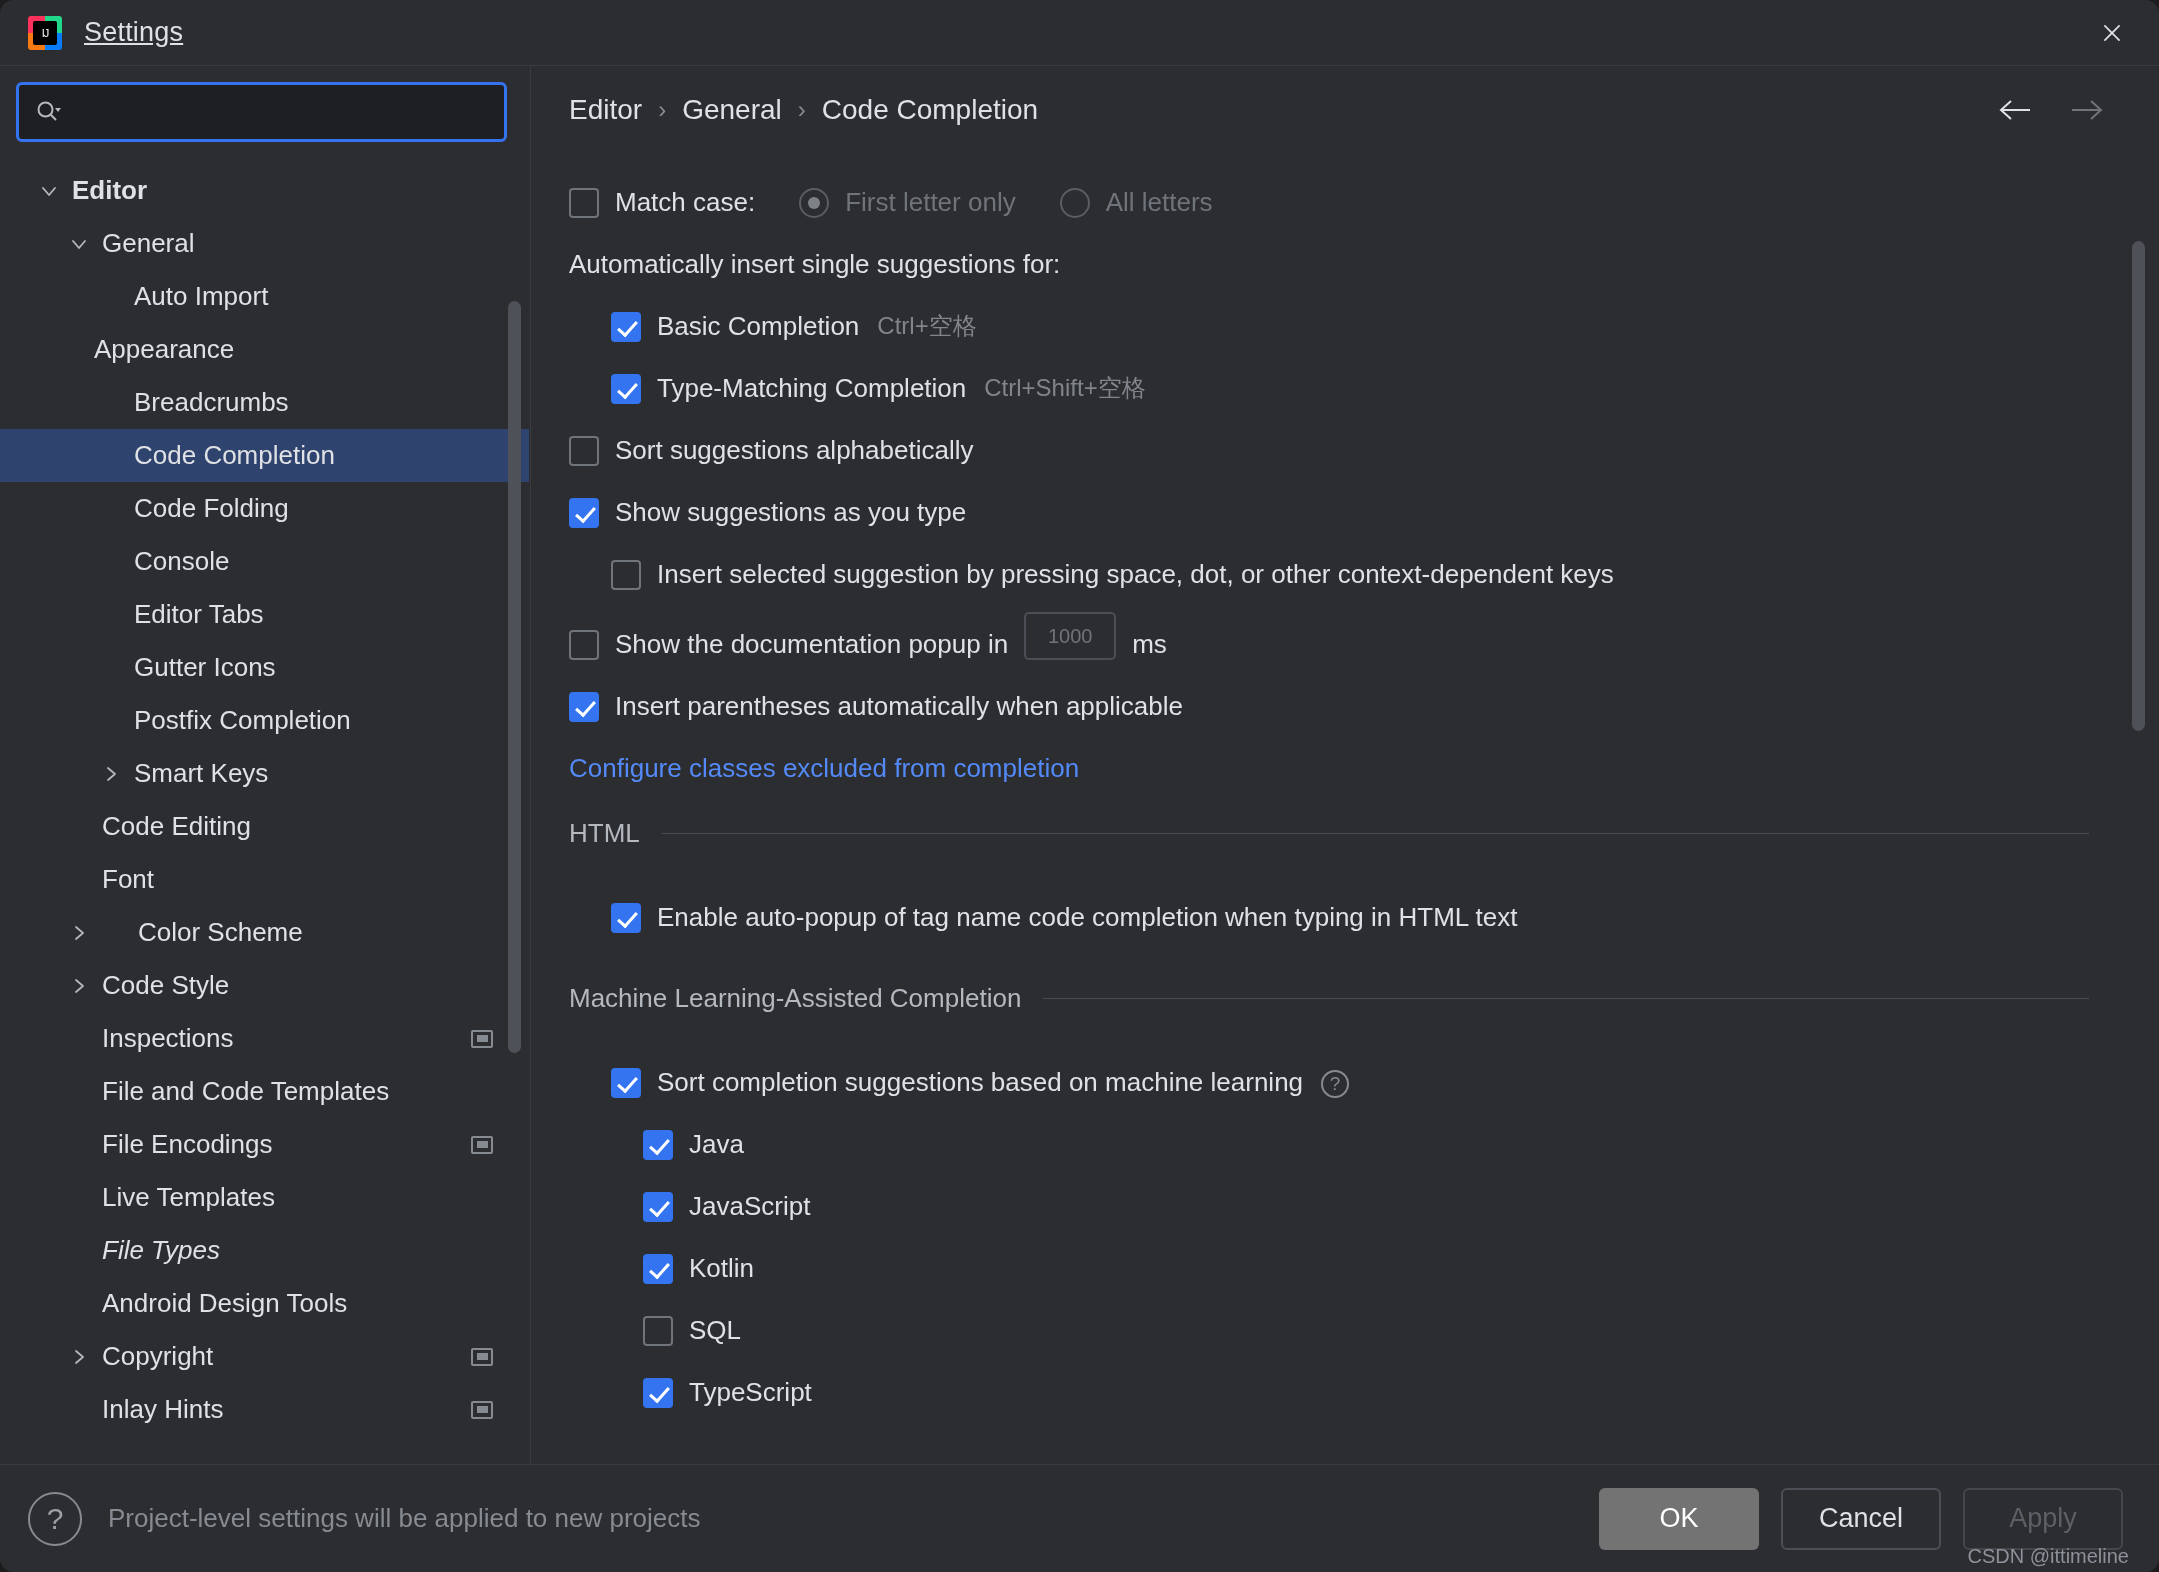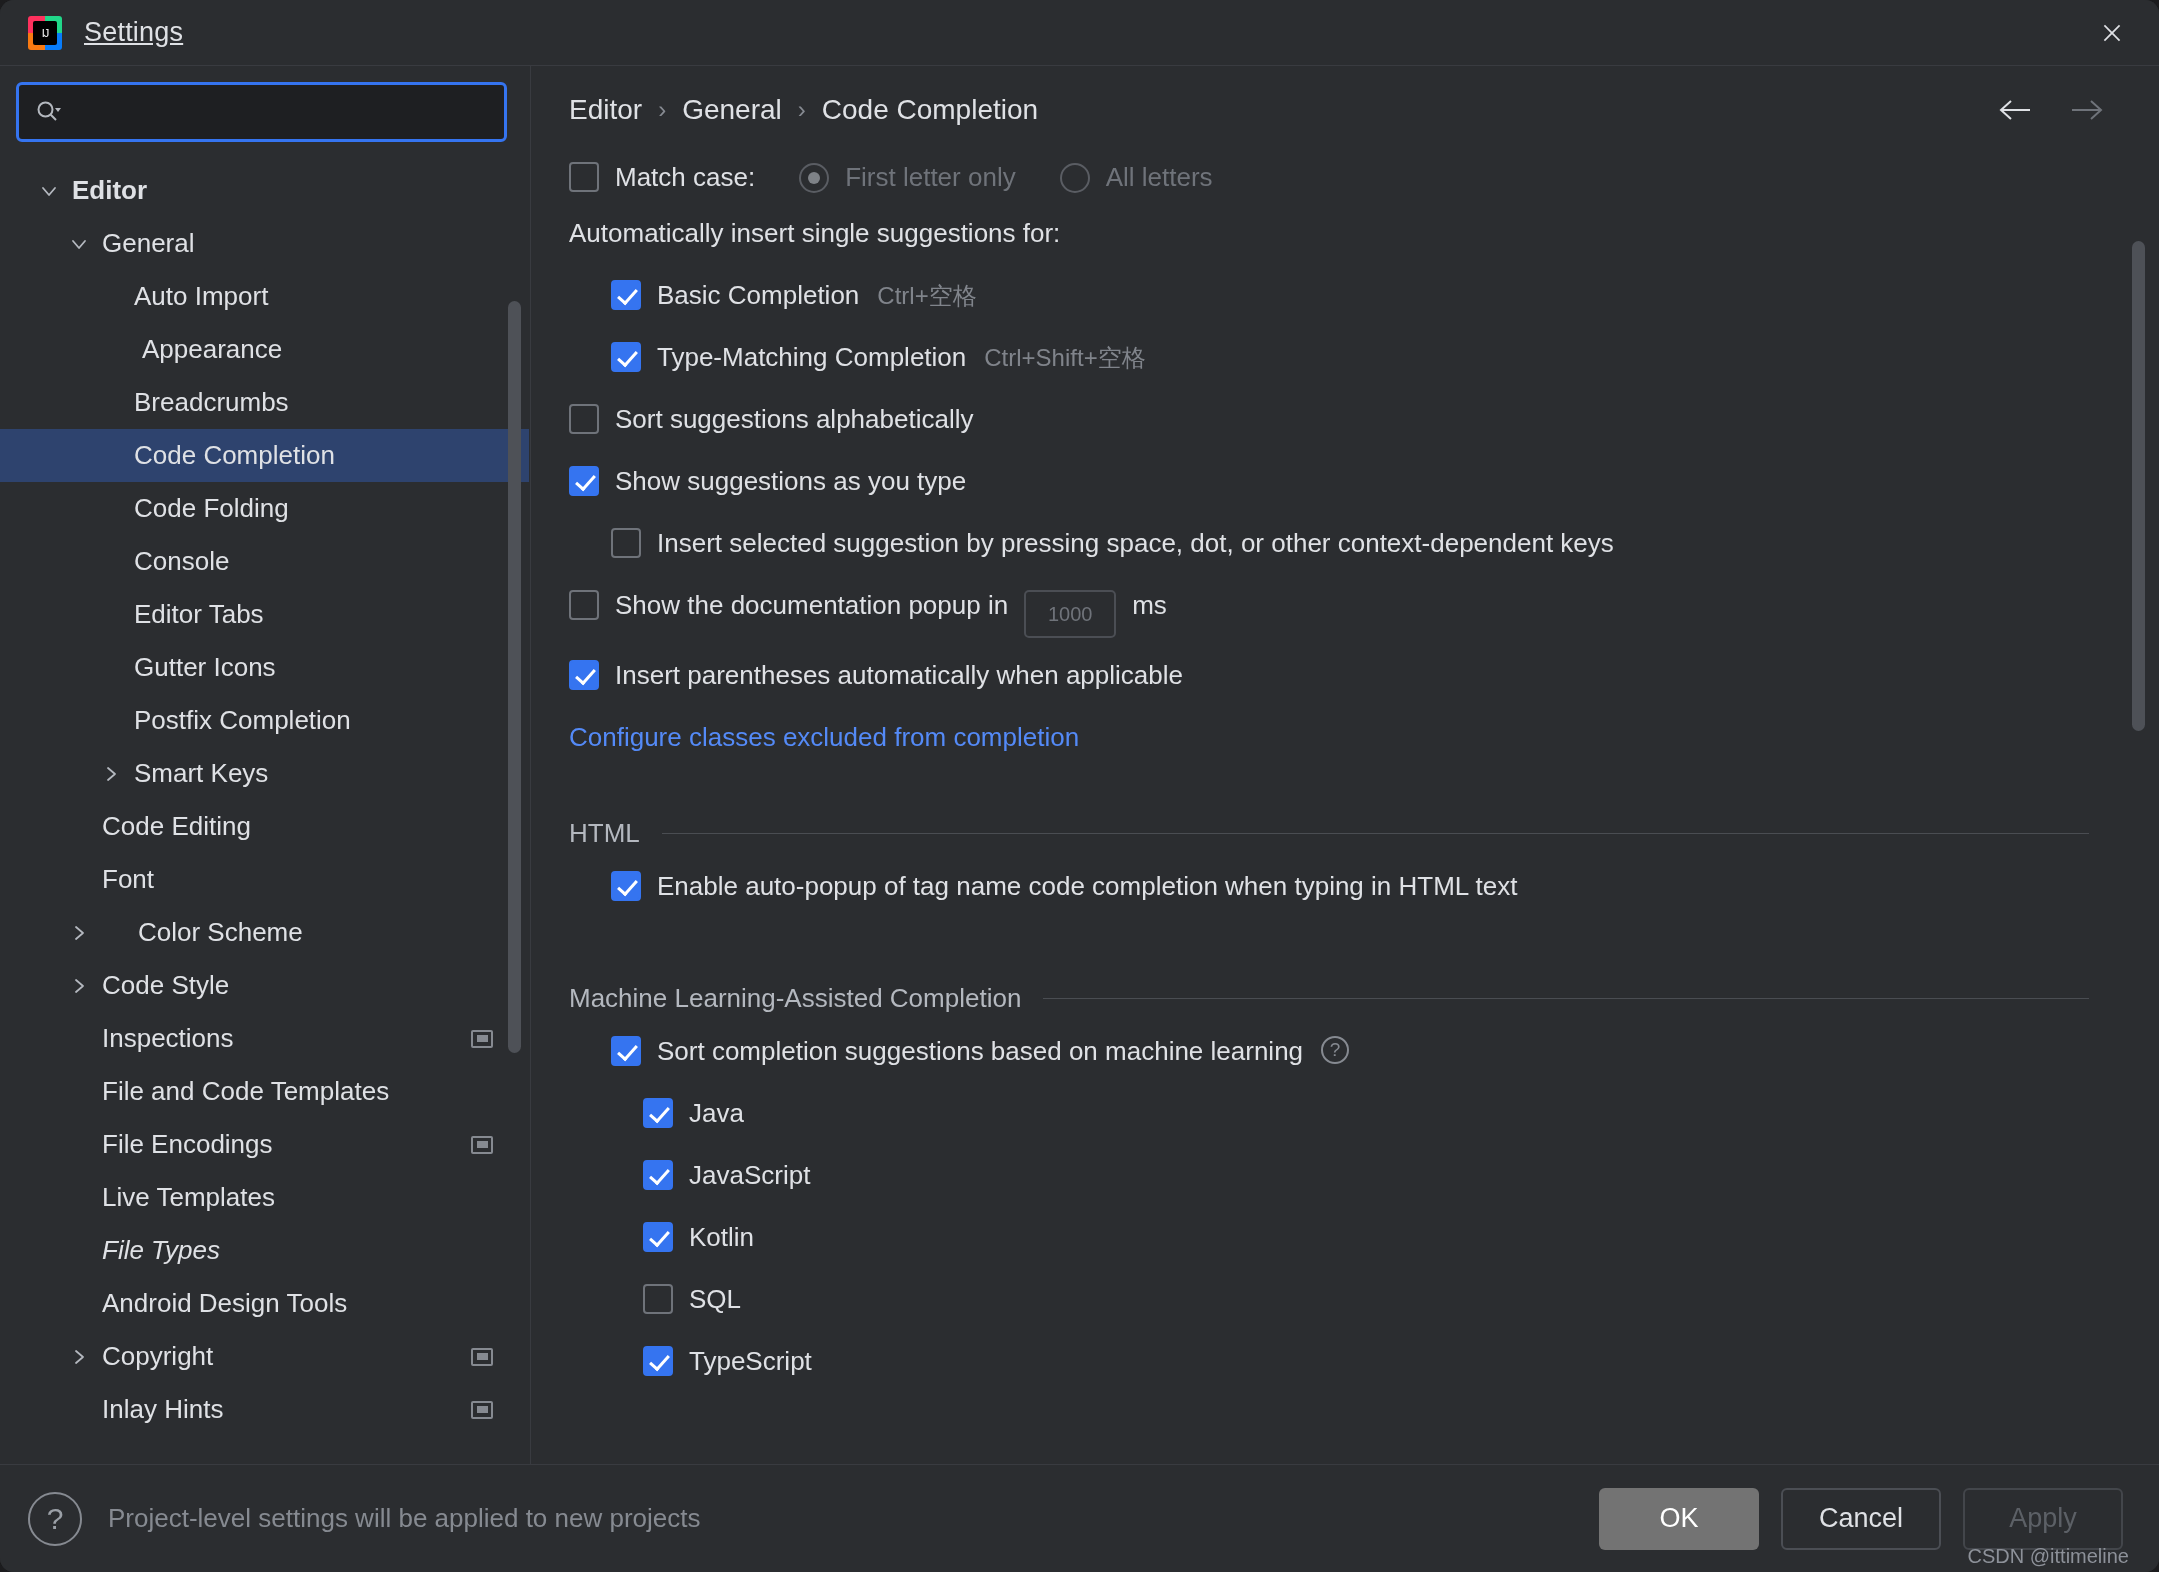--- a/index.html
+++ b/index.html
@@ -183,21 +183,21 @@
   .nav-arrow { width: 42px; height: 42px; display:flex; align-items:center; justify-content:center; cursor:pointer; }
   .nav-arrow svg { width: 38px; height: 30px; }
 
   #content {
     flex: 1 1 auto;
     overflow: hidden;
     padding: 8px 70px 0 38px;
     position: relative;
   }
 
-  .row { display: flex; align-items: flex-start; min-height: 46px; }
+  .row { display: flex; align-items: flex-end; min-height: 46px; }
 
   .cb {
     width: 30px; height: 30px;
     flex: 0 0 30px;
     border-radius: 4px;
     border: 2px solid #6f737a;
     background: transparent;
     position: relative;
     cursor: pointer;
   }
@@ -397,21 +397,21 @@
               <svg viewBox="0 0 20 20" fill="none" stroke="#b4b8bf" stroke-width="1.8" stroke-linecap="round" stroke-linejoin="round">
                 <path d="M4,7 L10,14 L16,7"></path>
               </svg>
             </span>
             <span class="tree-label">General</span>
           </div>
           <div class="tree-row" style="padding-left: 96px;">
             <span class="twisty empty"></span>
             <span class="tree-label">Auto Import</span>
           </div>
-          <div class="tree-row" style="padding-left: 104px;">
+          <div class="tree-row" style="padding-left: 56px;">
             <span class="twisty empty"></span>
             <span class="tree-label">Appearance</span>
           </div>
           <div class="tree-row" style="padding-left: 96px;">
             <span class="twisty empty"></span>
             <span class="tree-label">Breadcrumbs</span>
           </div>
           <div class="tree-row selected" style="padding-left: 96px;">
             <span class="twisty empty"></span>
             <span class="tree-label">Code Completion</span>

